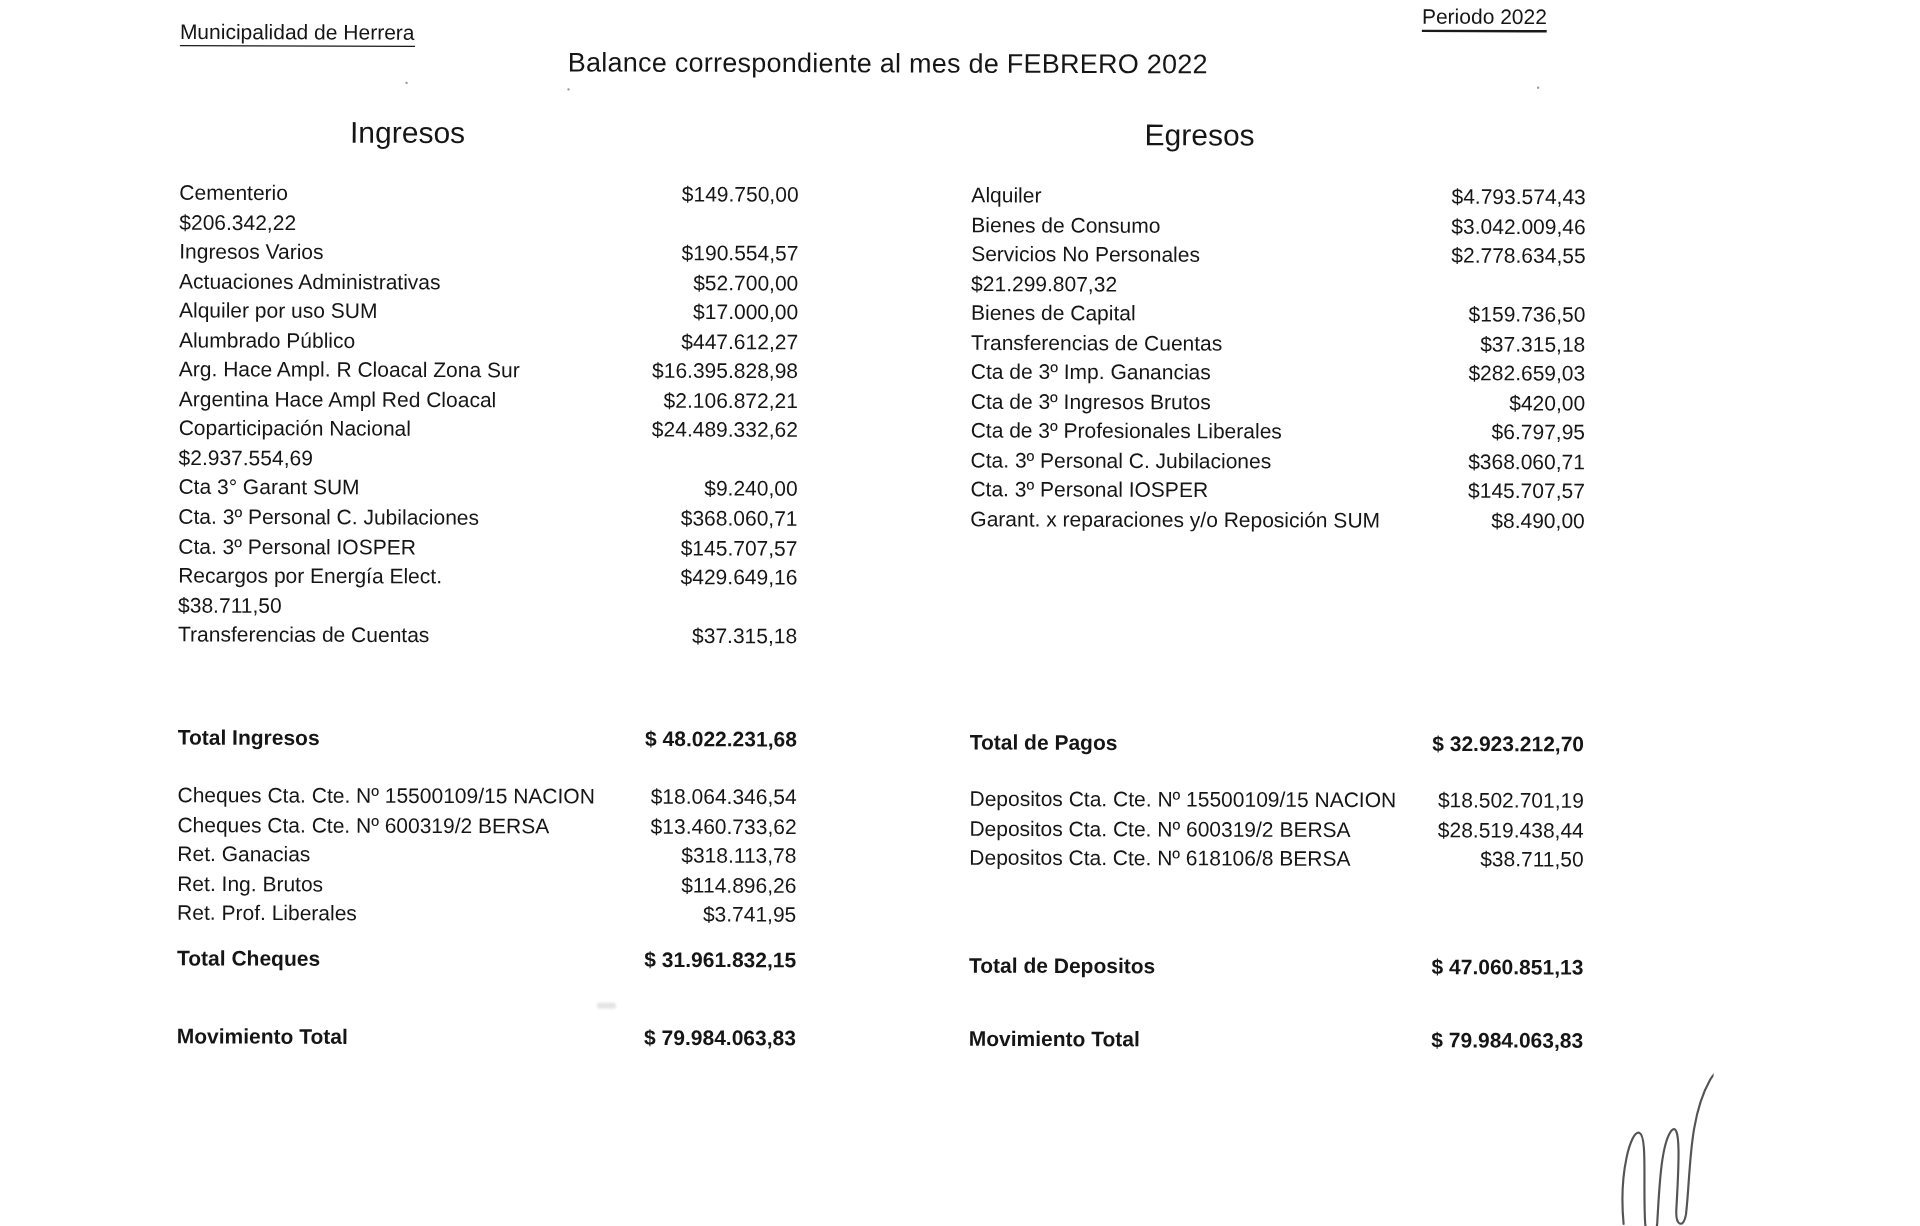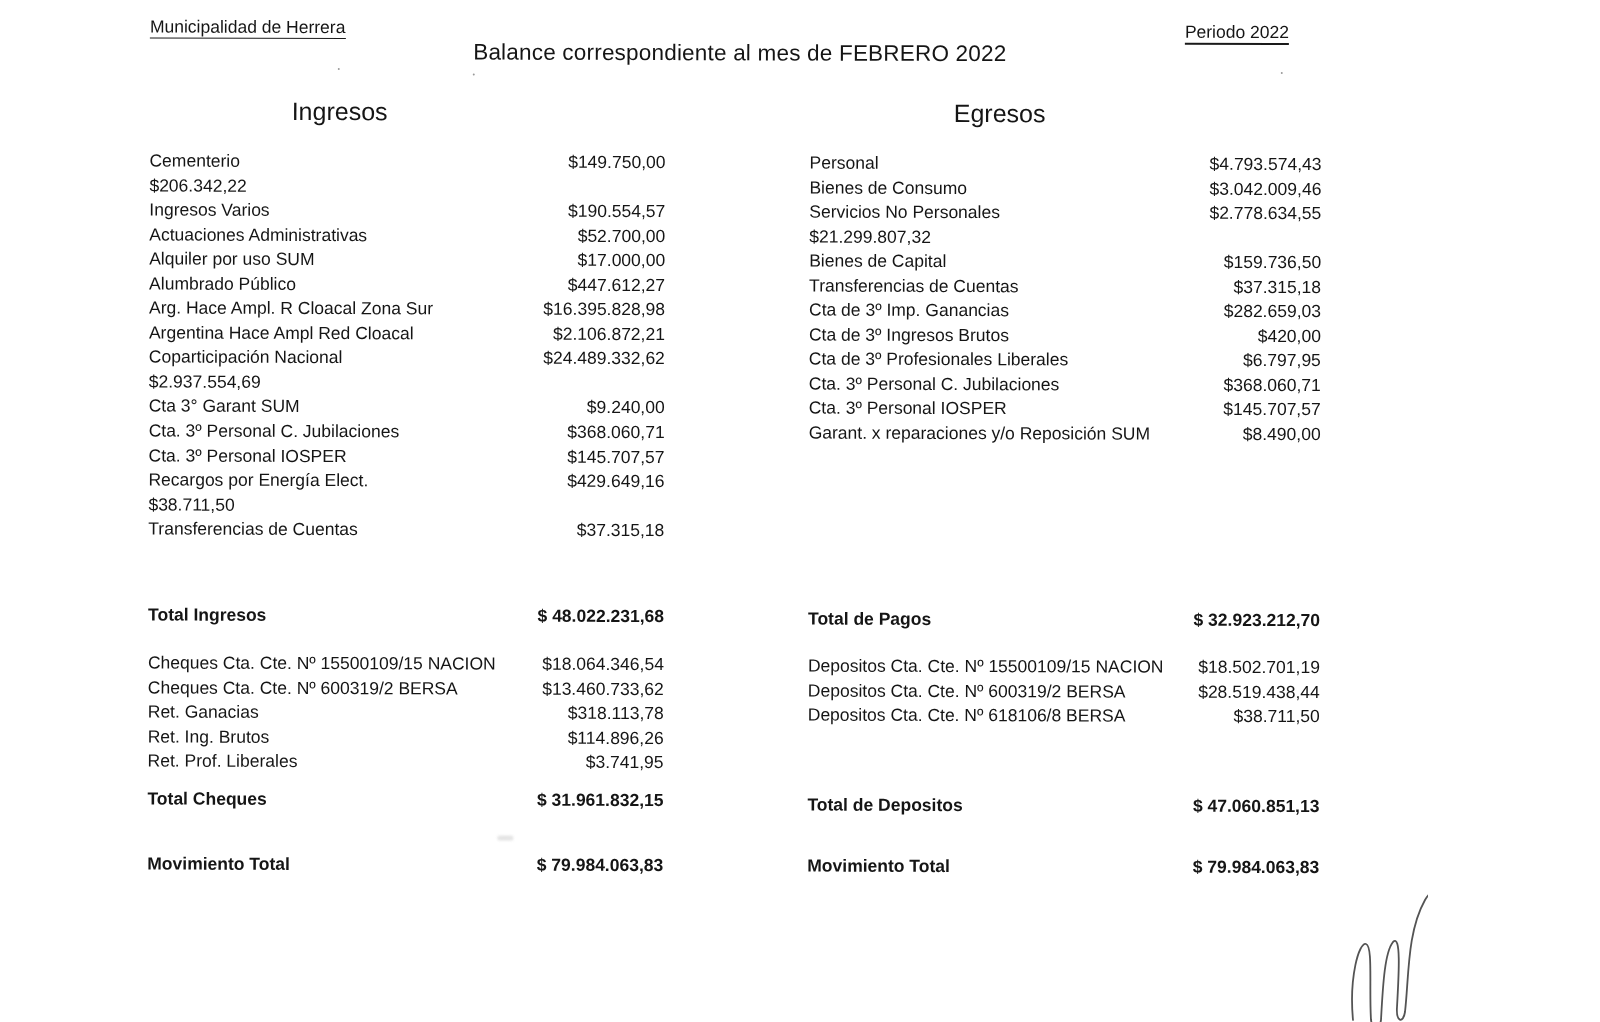--- a/index.html
+++ b/index.html
@@ -10,21 +10,21 @@
     color:#151515;
   }
   .skew { position:absolute; inset:0; transform:rotate(0.18deg); transform-origin:0 0; }
 
   .header-org {
     position:absolute; left:150px; top:16px;
     font-size:17.5px; line-height:20px;
     border-bottom:1.5px solid #1a1a1a; padding-bottom:1px;
   }
   .header-period {
-    position:absolute; left:1185px; top:18px;
+    position:absolute; left:1185px; top:0;
     font-size:17.5px; line-height:20px;
     border-bottom:2px solid #1a1a1a; padding-bottom:1px;
   }
   .doc-title {
     position:absolute; left:0; top:38px; width:1480px;
     text-align:center; font-size:22.5px; letter-spacing:0.2px;
   }
   .col-heading {
     position:absolute; top:96px; width:380px;
     text-align:center; font-size:25px;
@@ -159,21 +159,21 @@
       <span class="amt">$ 31.961.832,15</span>
     </div>
 
     <div class="total-row left-col" style="top:851px;">
       <span class="lbl">Movimiento Total</span>
       <span class="amt">$ 79.984.063,83</span>
     </div>
 
     <div class="list right-col" style="top:148px;">
       <div class="row">
-          <span class="lbl">Personal</span>
+          <span class="lbl">Alquiler</span>
           <span class="amt">$4.793.574,43</span>
         </div>
       <div class="row">
           <span class="lbl">Bienes de Consumo</span>
           <span class="amt">$3.042.009,46</span>
         </div>
       <div class="row">
           <span class="lbl">Servicios No Personales</span>
           <span class="amt">$2.778.634,55</span>
         </div>

